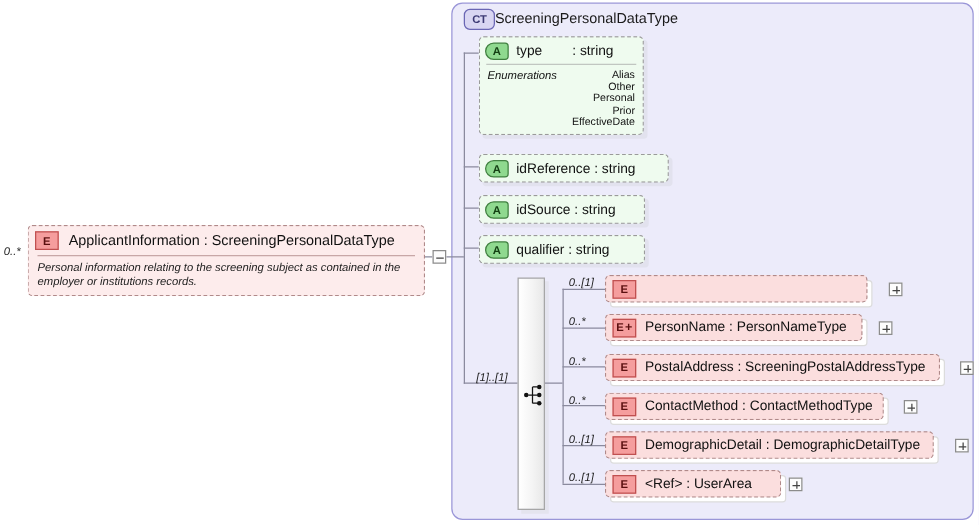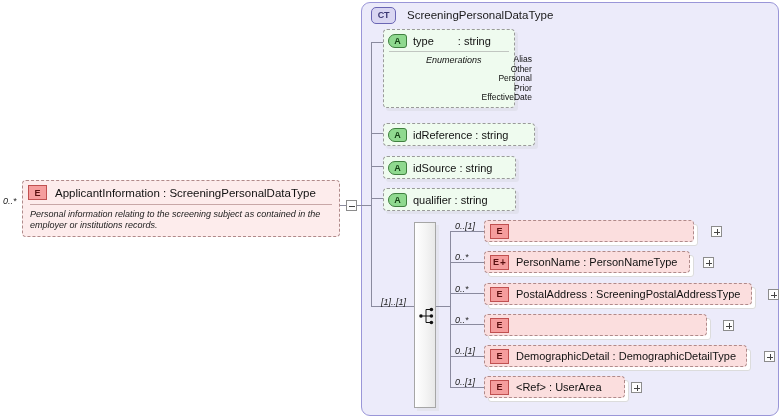--- a/index.html
+++ b/index.html
@@ -18,21 +18,21 @@
   
   .ct-box{
     left:361px;top:2px;width:418px;height:414px;
     background:#ecebfa;
     border:1px solid #9a96d8;
     border-radius:9px;
     box-sizing:border-box;
   }
   .ct-header{
     left:371px;top:6px;height:18px;
-    display:flex;align-items:center;gap:11px;justify-content:center;
+    display:flex;align-items:center;gap:0;justify-content:center;
   }
   .ct-badge{
     width:23px;height:15px;
     border:1px solid #6a66b4;
     border-radius:5px;
     background:#d9d6f2;
     font-size:9px;font-weight:bold;color:#3b3873;
     display:flex;align-items:center;justify-content:center;
     letter-spacing:-0.3px;
     font-family:"Liberation Sans", sans-serif;
@@ -63,21 +63,21 @@
     background:#8fd98f;
     border:1px solid #3f7f3f;
     border-radius:7px 3px 3px 7px;
     font-size:9px;color:#144014;font-weight:bold;
     display:flex;align-items:center;justify-content:center;
     box-sizing:border-box;
     flex:0 0 auto;
   }
   .attr-name{font-size:11px;color:#111;white-space:nowrap;}
   .attr-sep{width:100%;height:1px;background:#9a9a9a;opacity:.55;}
-  .enum-area{display:flex;padding:3px 0 4px 6px;gap:0;margin-left:36px;}
+  .enum-area{display:flex;padding:3px 0 4px 6px;gap:12px;}
   .enum-label{font-size:9px;font-style:italic;color:#111;white-space:nowrap;}
   .enum-list{display:flex;flex-direction:column;}
   .enum-item{font-size:8.5px;color:#111;line-height:9.6px;white-space:nowrap;text-align:right;}
 
   
   .el-wrap{position:absolute;}
   .el-shadow{
     position:absolute;left:4px;top:4px;right:-4px;bottom:-4px;
     background:#ffffff;border:1px solid #dcdcdc;border-radius:3px;
   }
@@ -291,20 +291,21 @@
       <span class="el-name">PostalAddress : ScreeningPostalAddressType</span>
     </div>
   </div>
   <div class="ctl plus" style="left:768px;top:289px;"></div>
 
   <span class="card" style="left:455px;top:315px;">0..*</span>
   <div class="el-wrap" style="left:484px;top:314px;width:223px;">
     <div class="el-shadow"></div>
     <div class="el-box">
       <span class="e-badge">E</span>
+      <span class="el-name">ContactMethod : ContactMethodType</span>
     </div>
   </div>
   <div class="ctl plus" style="left:723px;top:320px;"></div>
 
   <span class="card" style="left:455px;top:346px;">0..[1]</span>
   <div class="el-wrap" style="left:484px;top:345px;width:263px;">
     <div class="el-shadow"></div>
     <div class="el-box">
       <span class="e-badge">E</span>
       <span class="el-name">DemographicDetail : DemographicDetailType</span>

